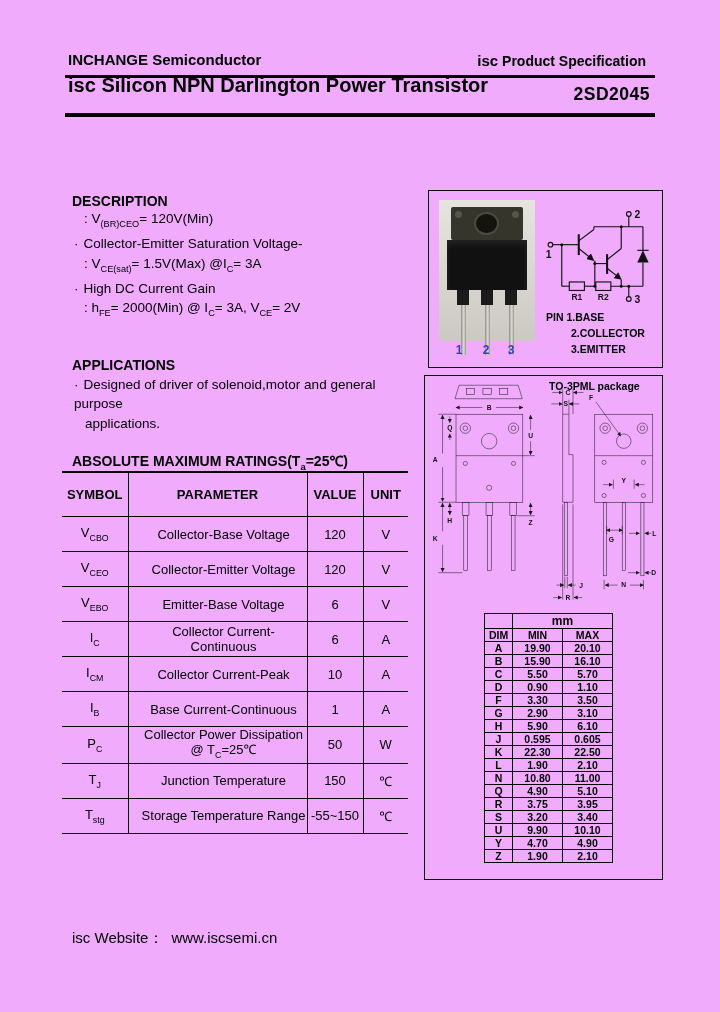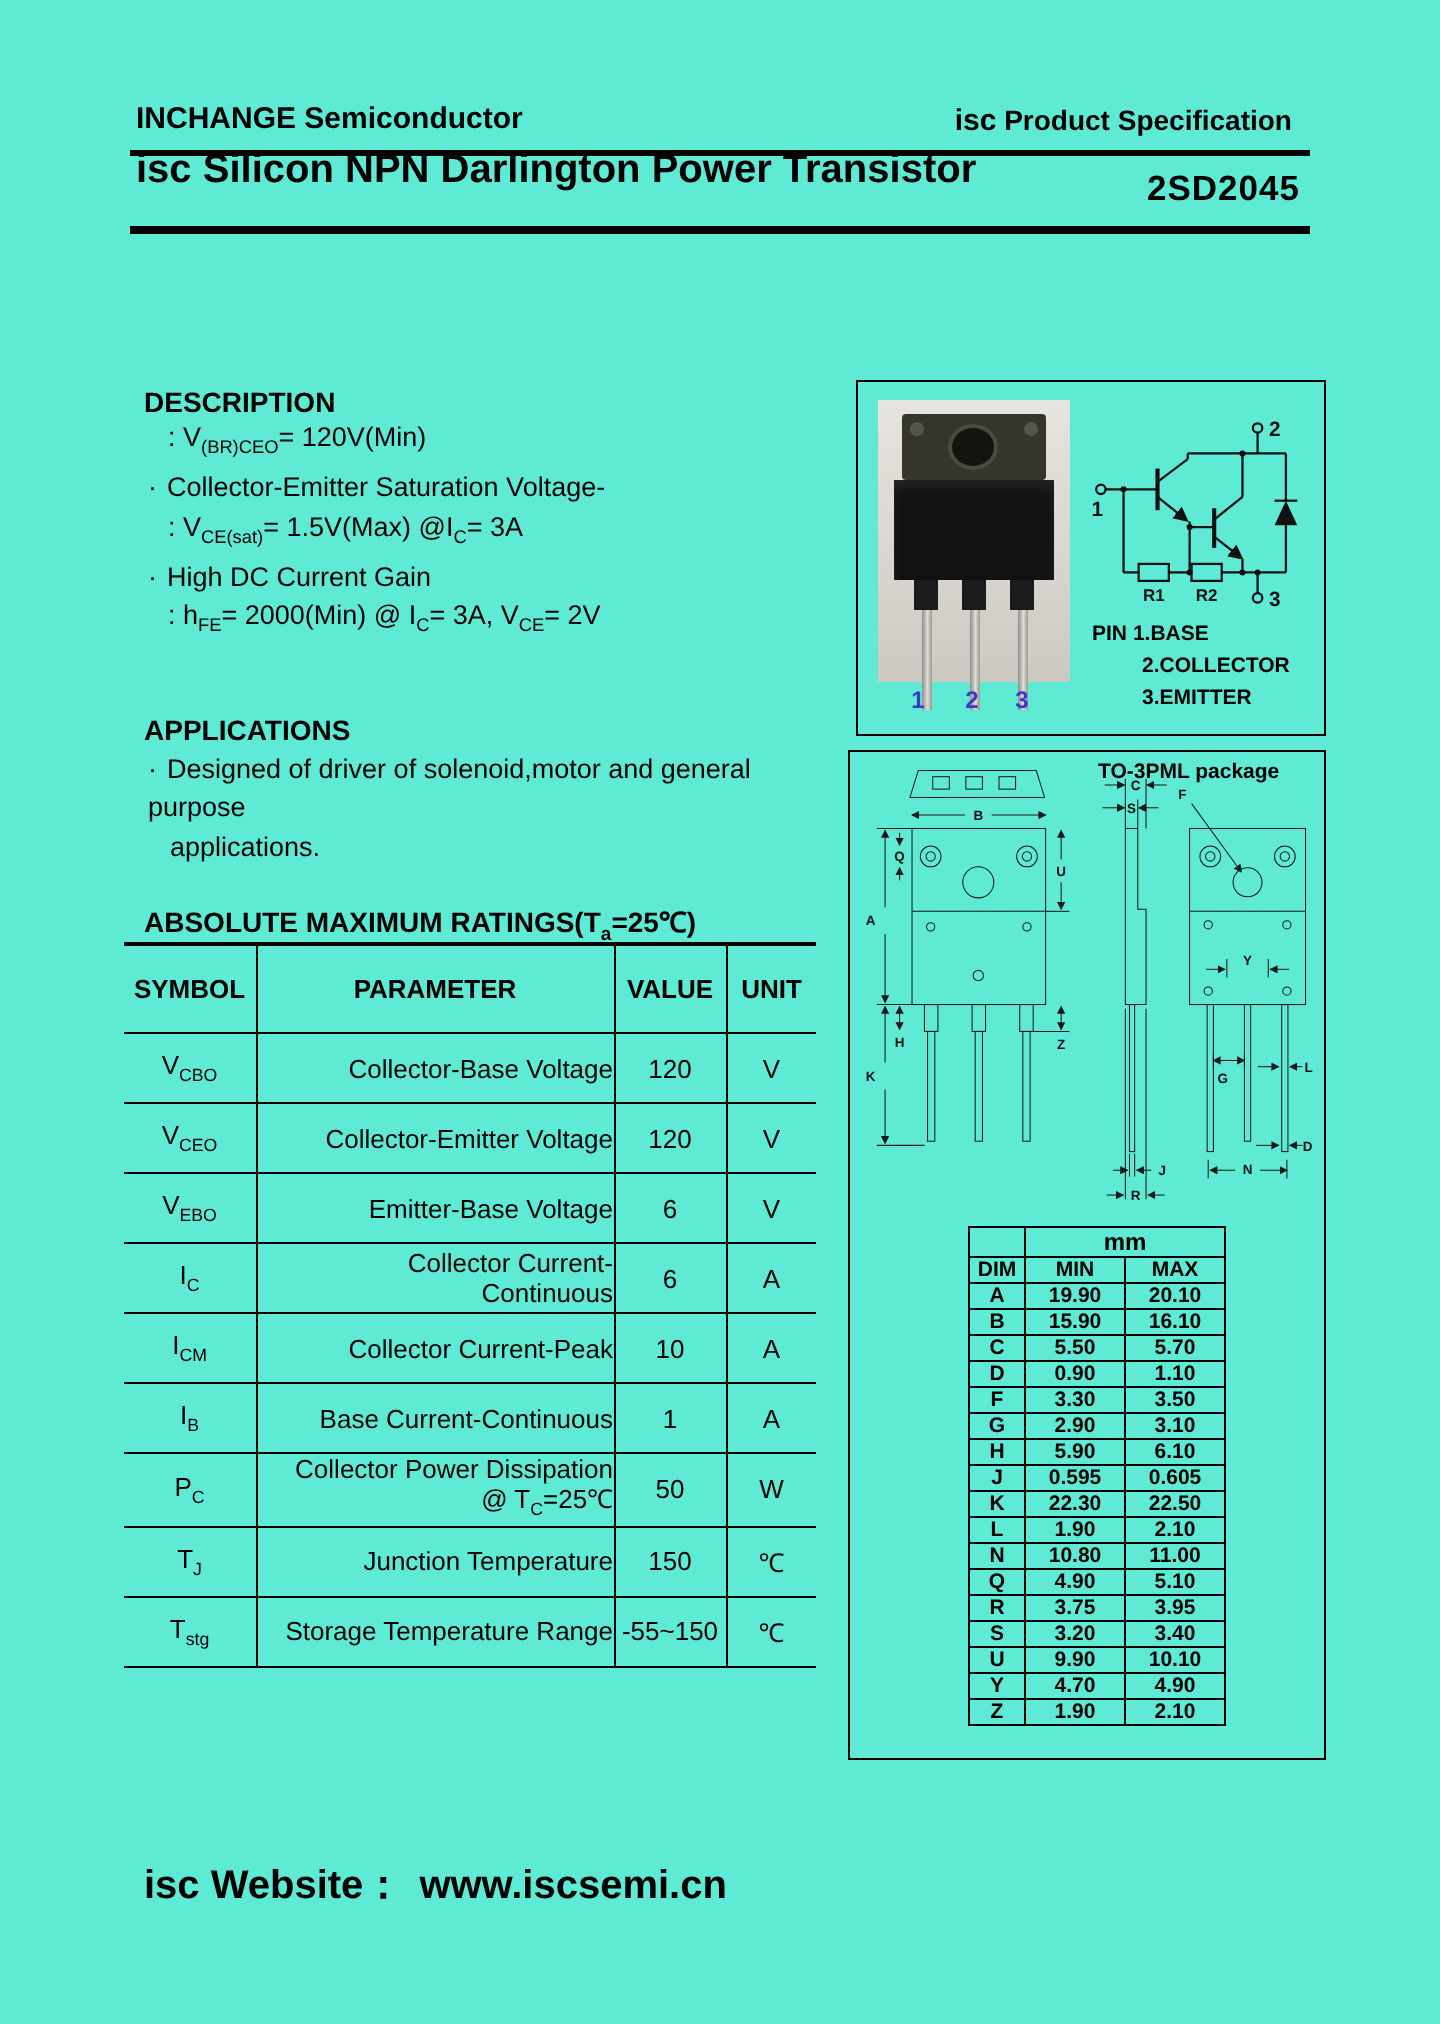--- a/index.html
+++ b/index.html
@@ -1,16 +1,16 @@
 <!DOCTYPE html>
 <html><head>
 <meta charset="utf-8">
 <style>
   html,body{margin:0;padding:0;background:#e9e4e6;}
-  .page{position:relative;width:720px;height:1012px;background:#5eead4;
+  .page{position:relative;width:720px;height:1012px;background:#f0abfc;
         font-family:"Liberation Sans",sans-serif;color:#000;overflow:hidden;}
   .abs{position:absolute;}
   sub{font-size:0.68em;}
   .rule{background:#000;}
   .hdr-company{left:68px;top:51px;font-size:15px;font-weight:bold;}
   .hdr-spec{right:74px;top:52px;font-size:14px;font-weight:bold;}
   .isc{font-weight:bold;}
   .hdr-spec .isc{font-size:15px;}
   .rule1{left:65px;top:75px;width:590px;height:3px;}
   .doc-title{left:68px;top:74px;font-size:20px;font-weight:bold;}
@@ -49,32 +49,32 @@
   .pin-indent{padding-left:25px;}
   .pkg-name{margin-top:21px;padding-left:3px;}
   
   .ratings-wrap{left:62px;top:471px;}
   .ratings-table{border-collapse:collapse;width:346px;table-layout:fixed;}
   .ratings-table th,.ratings-table td{border:1px solid #000;font-size:13px;padding:0;text-align:center;vertical-align:middle;}
   .ratings-table tr>*:first-child{border-left:none;}
   .ratings-table tr>*:last-child{border-right:none;}
   .ratings-table thead th{border-top:2px solid #000;height:43px;font-weight:bold;}
   .ratings-table tbody tr{height:35px;}
-  .ratings-table td.param{text-align:right;padding-left:12px;line-height:15px;margin-top:40px;}
+  .ratings-table td.param{text-align:center;padding-left:12px;line-height:15px;margin-top:40px;}
   
   .dim-box{left:424px;top:375px;width:237px;height:503px;border:1px solid #000;}
   .drawing{position:absolute;left:4px;top:2px;width:228px;height:233px;}
   .drawing text{font-weight:bold;font-size:13px;fill:#111;text-anchor:middle;font-family:"Liberation Sans",sans-serif;}
   .drawing text.ts{text-anchor:start;}
   .dim-wrap{position:absolute;left:59px;top:237px;}
   .dim-table{border-collapse:collapse;width:128px;table-layout:fixed;padding-left:12px;}
   .dim-table th,.dim-table td{border:1px solid #000;font-size:10.5px;font-weight:bold;
       text-align:center;padding:0;height:12px;line-height:11px;}
   .dim-table th.mm{font-size:12px;height:14px;}
-  .footer{left:72px;top:929px;font-size:20px;font-weight:bold;}
+  .footer{left:72px;top:929px;font-size:15px;font-weight:normal;}
   .footer-url{margin-left:8px;}
 </style>
 </head>
 <body>
 
 <div class="page">
 
   <div class="abs hdr-company">INCHANGE Semiconductor</div>
   <div class="abs hdr-spec">
     <span class="isc">isc</span>

